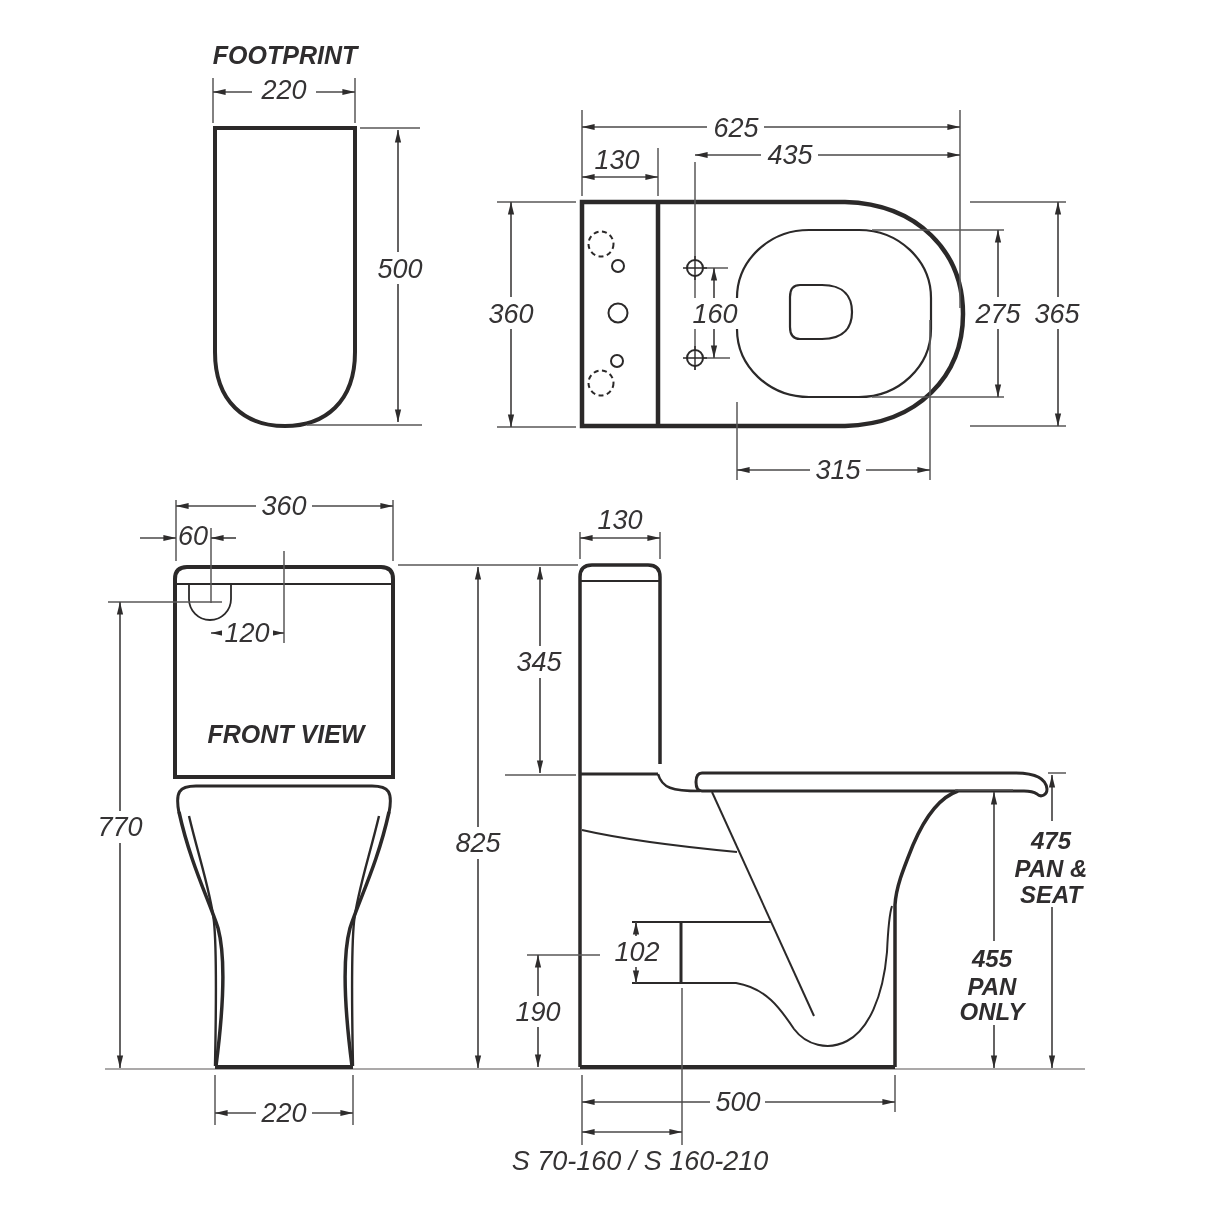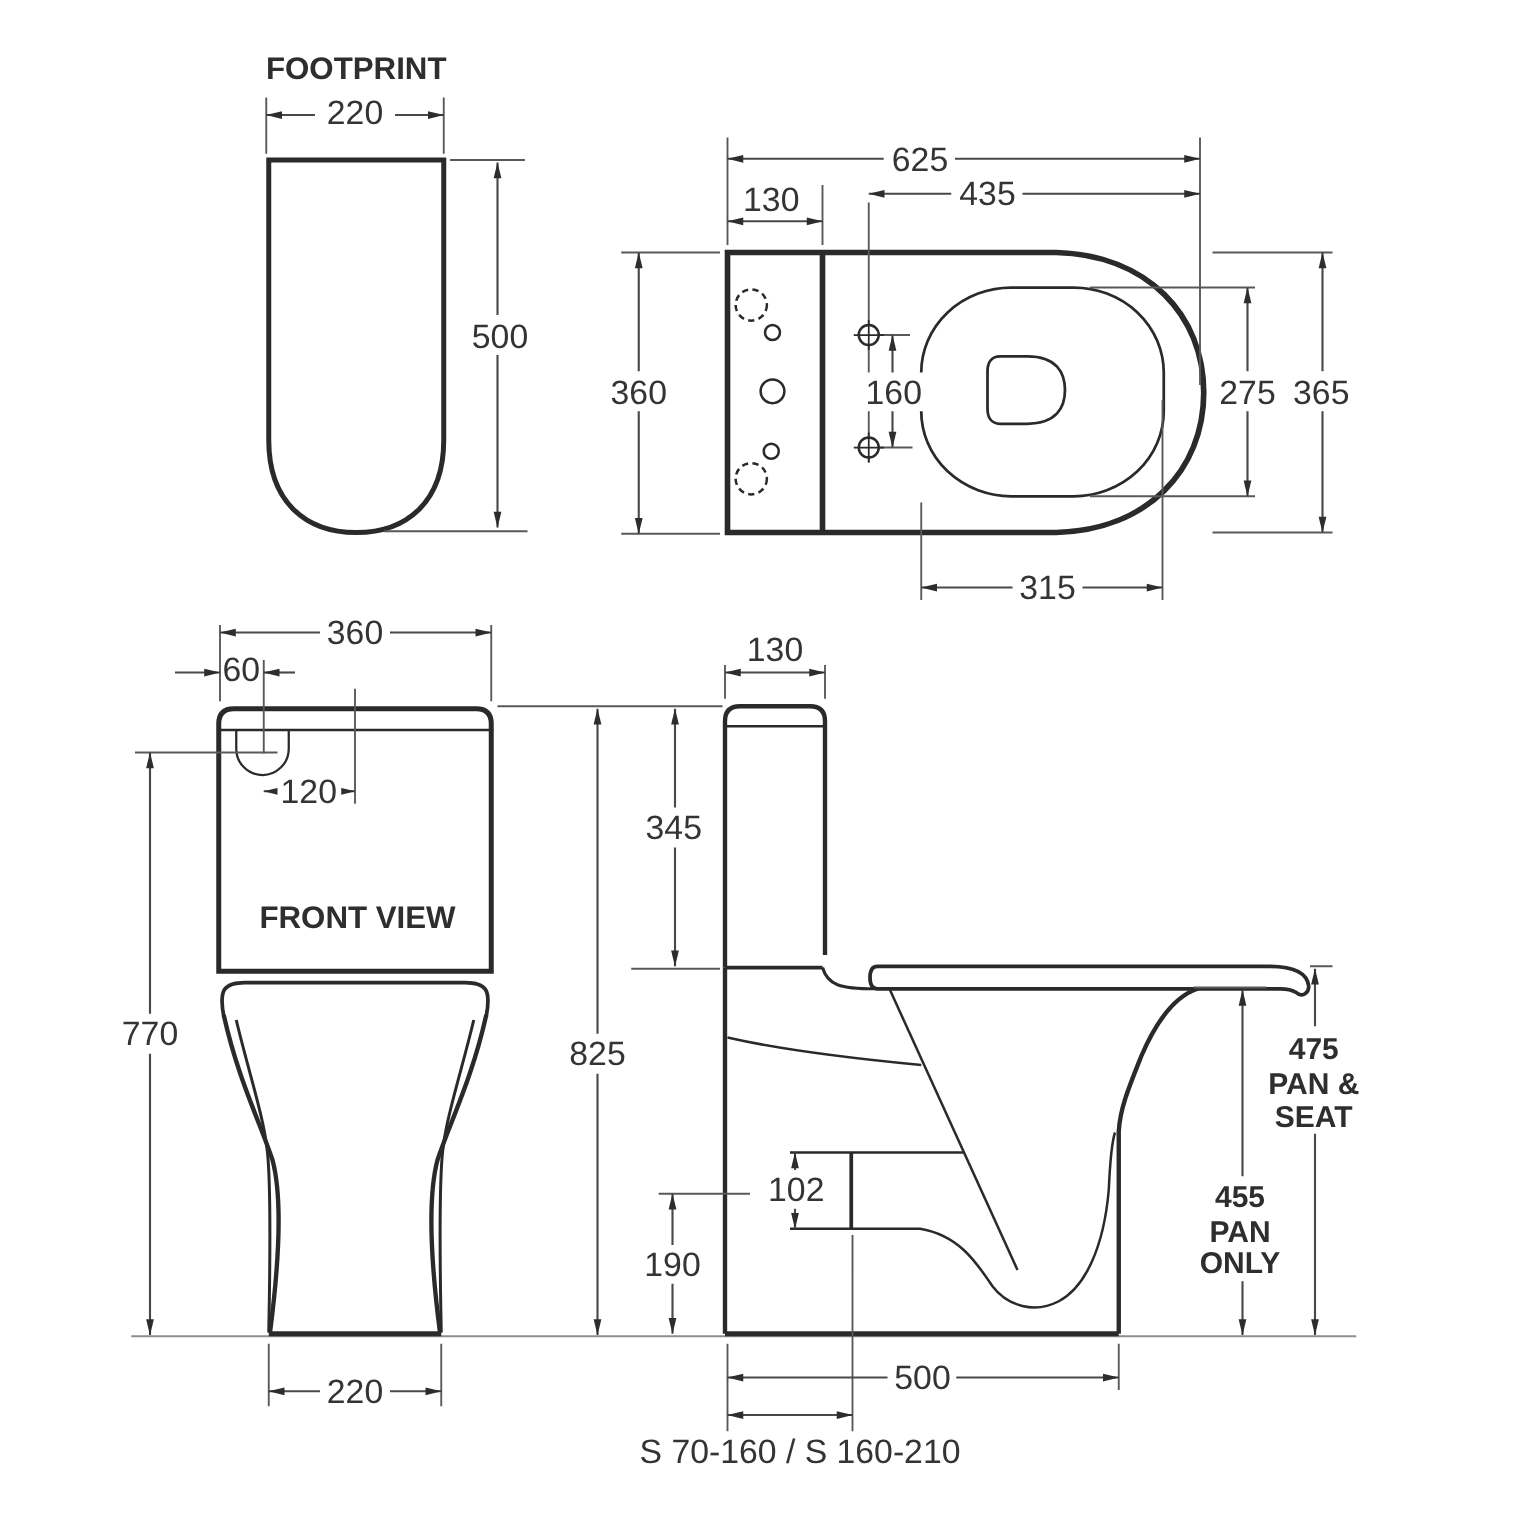--- a/index.html
+++ b/index.html
@@ -1,16 +1,16 @@
 <!DOCTYPE html>
 <html><head>
 <meta charset="utf-8">
 <style>
   html,body{margin:0;padding:0;background:#ffffff;}
-  .stage{position:relative;width:1214px;height:1218px;background:#ffffff;overflow:hidden;}
+  .stage{position:relative;width:1214px;height:1218px;background:#ffffff;overflow:hidden;font-style:italic;}
   svg{display:block;}
   svg text{font-family:"Liberation Sans", sans-serif;font-size:27px;fill:#353334;
            text-anchor:middle;dominant-baseline:central;}
   svg text.lbl{font-weight:bold;font-size:25px;fill:#2f2d2e;}
   svg text.lbl2{font-weight:bold;font-size:24px;fill:#2f2d2e;}
   .outline{fill:none;stroke:#2b2929;}
   .fillw{fill:#ffffff;}
   .ext{fill:none;stroke:#5a5858;stroke-width:1.5;}
   .dim{fill:none;stroke:#4a4848;stroke-width:1.7;}
   .mask{fill:#ffffff;}

